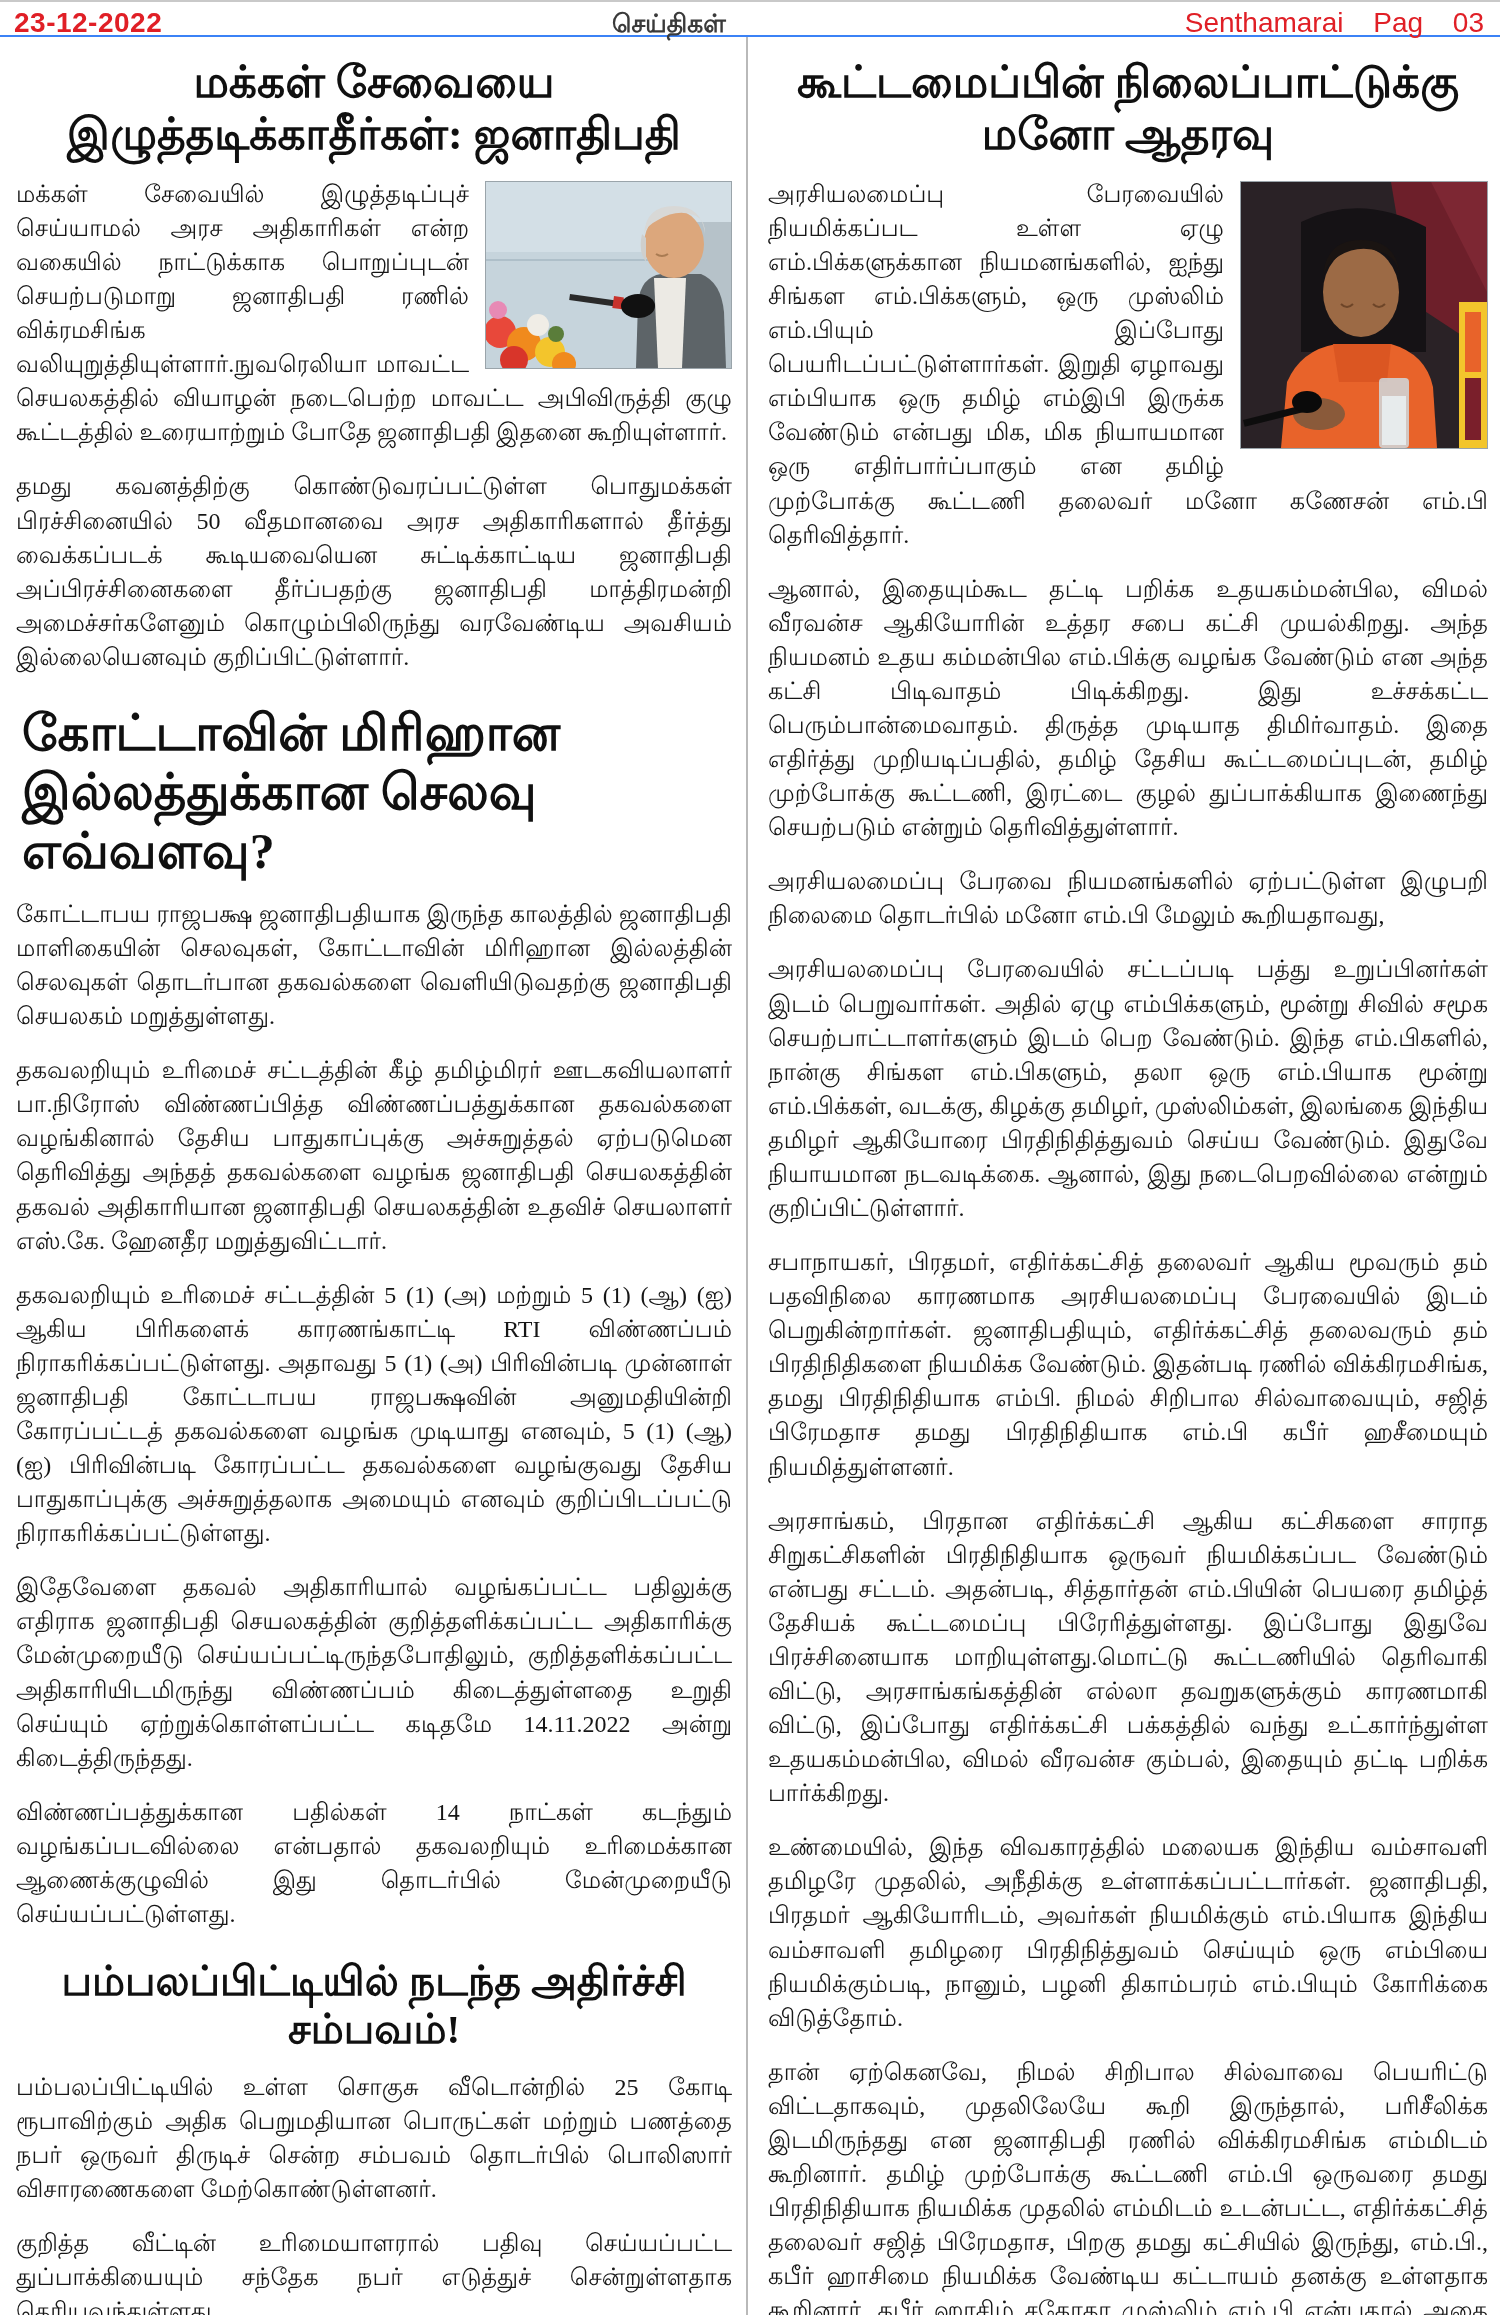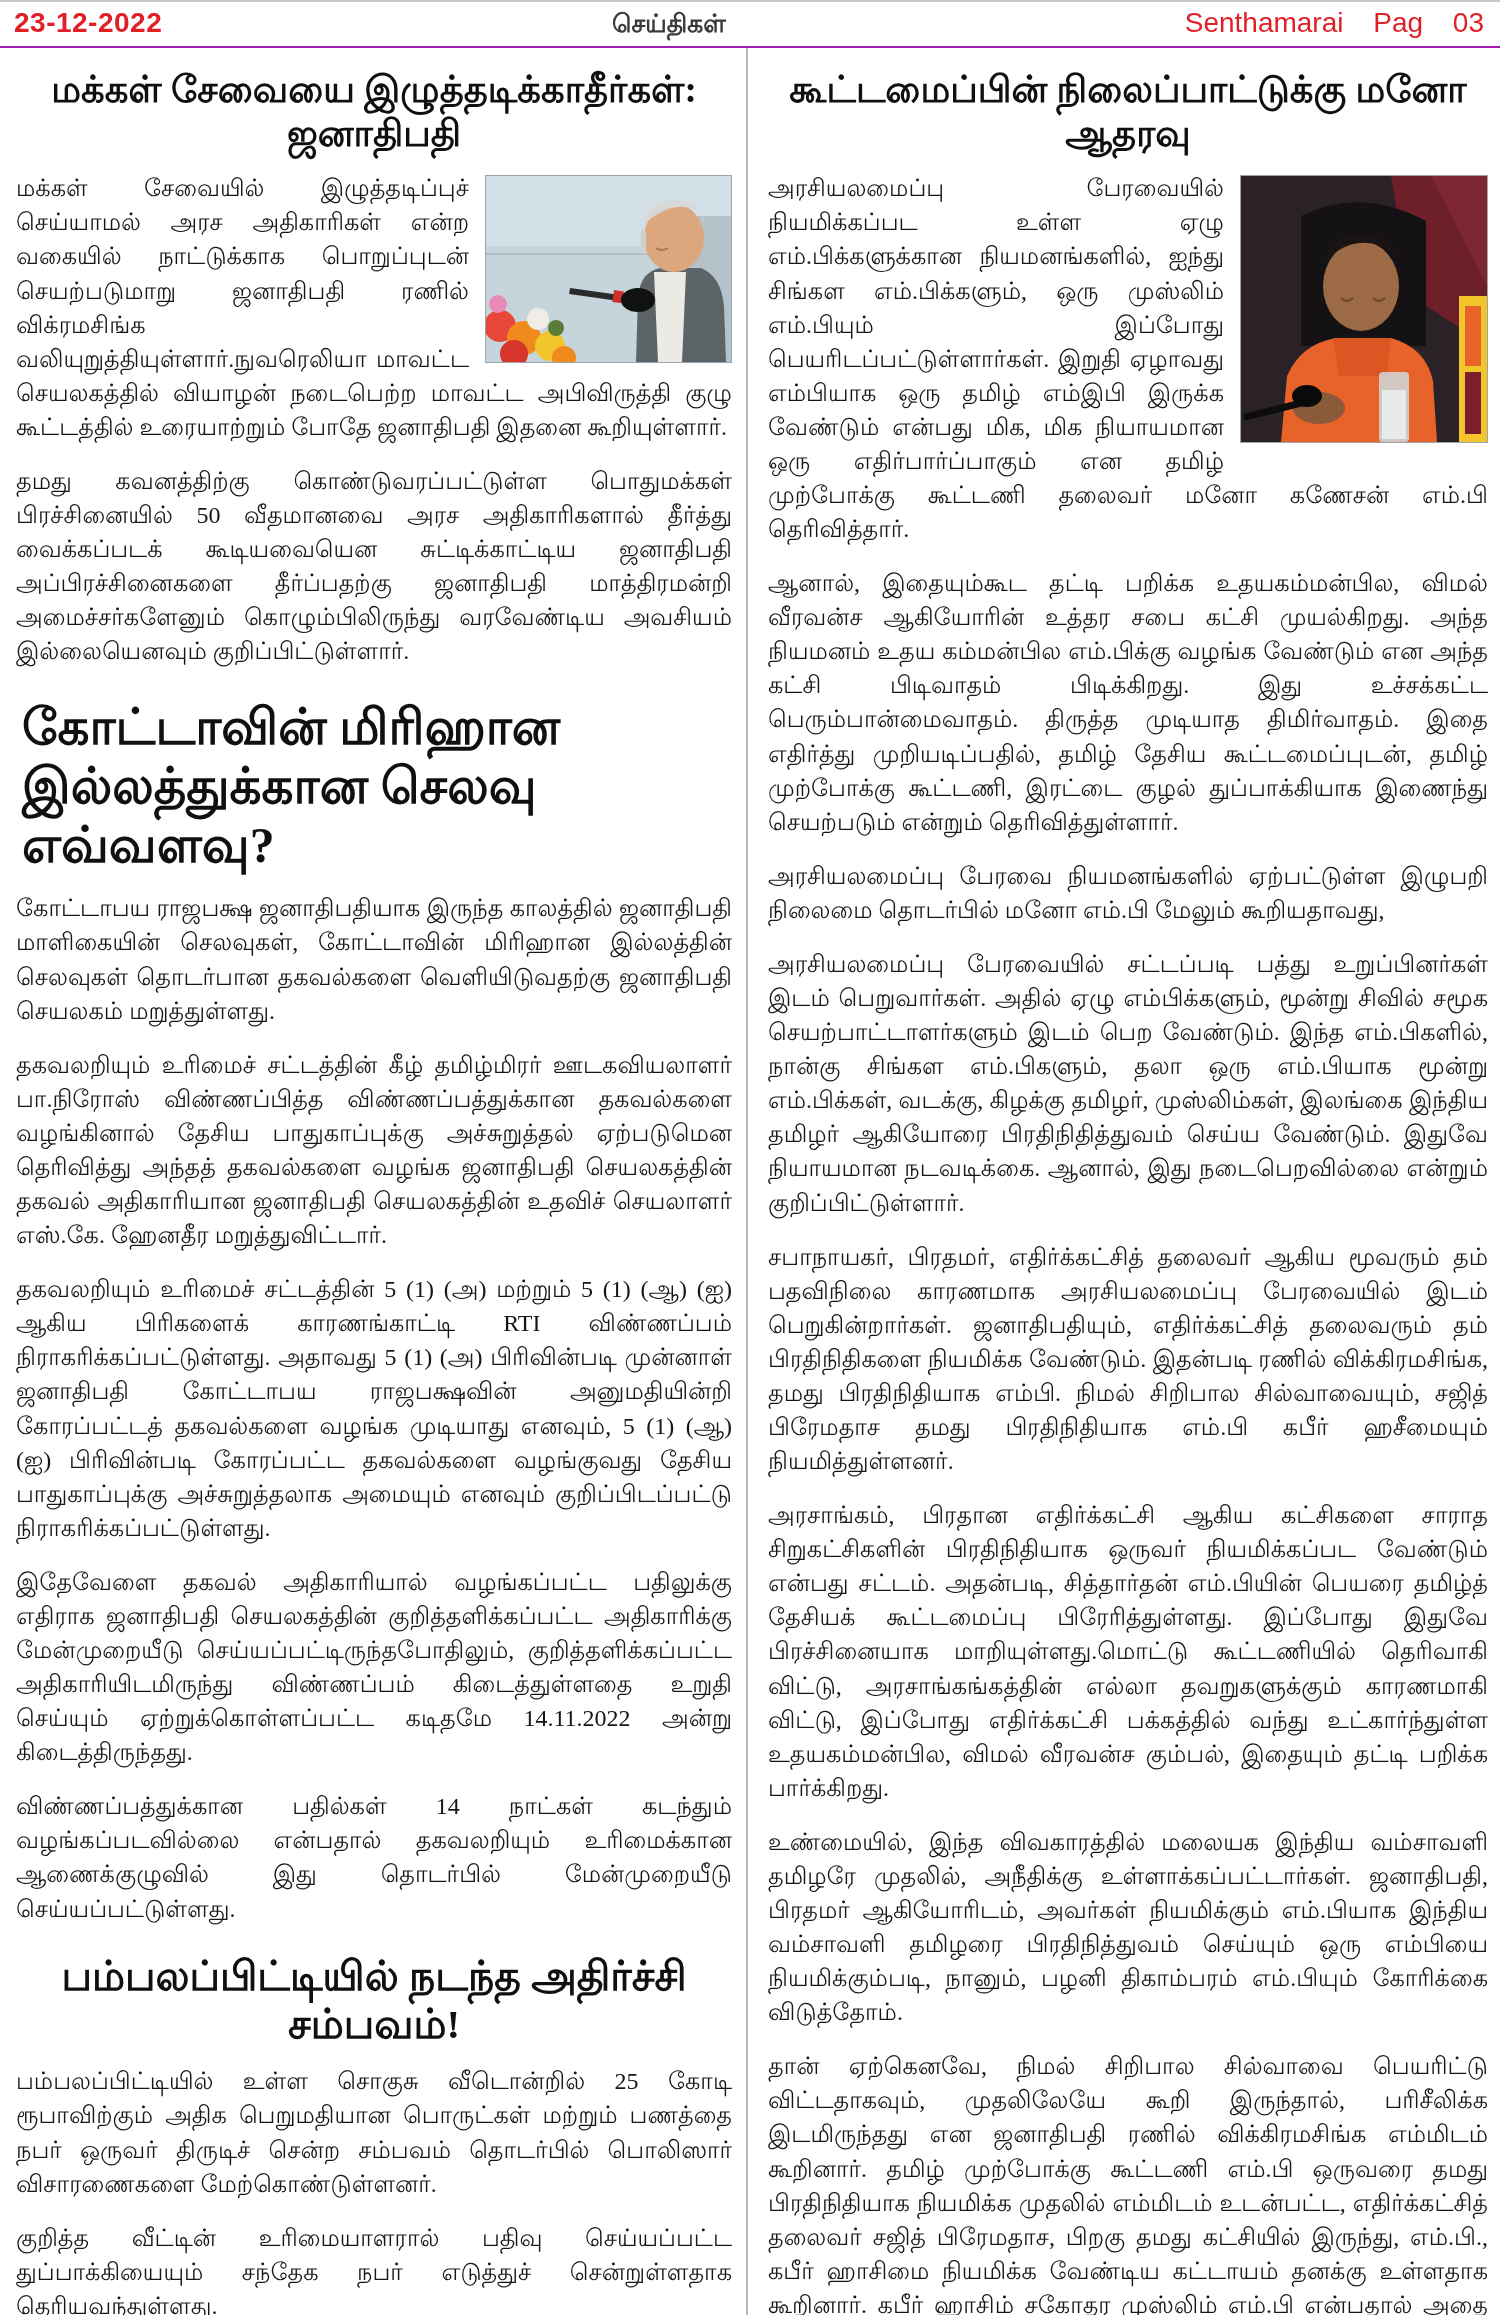--- a/index.html
+++ b/index.html
@@ -1,35 +1,35 @@
 <!DOCTYPE html>
 <html lang="ta"><head>
 <meta charset="utf-8">
 <style>
   html,body{margin:0;padding:0;background:#ffffff;}
   body{width:1500px;font-family:"Liberation Serif","DejaVu Sans",serif;color:#161616;}
   .page{width:1500px;min-height:2315px;background:#fff;border-top:2px solid #c9c9c9;box-sizing:border-box;}
 
   
-  .masthead{position:relative;height:46px;border-bottom:2px solid #a21caf;box-sizing:border-box;}
+  .masthead{position:relative;height:35px;border-bottom:2px solid #3b82f6;box-sizing:border-box;}
   .masthead .date{position:absolute;left:14px;top:5px;font-family:"Liberation Sans","DejaVu Sans",sans-serif;
       font-weight:bold;font-size:28px;color:#e01f26;letter-spacing:0.5px;}
   .masthead .section{position:absolute;left:612px;top:8px;font-size:25px;color:#3a3a3a;font-weight:bold;}
   .masthead .brand{position:absolute;right:16px;top:5px;font-family:"Liberation Sans","DejaVu Sans",sans-serif;
       font-weight:normal;font-size:28px;color:#e01f26;word-spacing:22px;}
 
   
   .columns{display:flex;align-items:stretch;}
   .col{box-sizing:border-box;padding:6px 14px 18px 16px;}
   .col.left{width:748px;border-right:2px solid #b9b9b9;}
   .col.right{width:752px;padding-left:20px;padding-right:12px;}
 
   article{margin:0 0 10px 0;}
   .headline{font-weight:bold;color:#101010;line-height:1.18;margin:14px 0 16px 0;letter-spacing:0;}
-  .hl-xl{font-size:37px;text-align:center;}
+  .hl-xl{font-size:44px;text-align:center;}
   .hl-xxl{font-size:50px;text-align:left;padding-left:6px;margin-top:30px;}
   .hl-lg{font-size:41px;text-align:center;margin-top:26px;}
 
   p.body{font-size:24px;line-height:1.42;text-align:justify;margin:0 0 20px 0;}
   .right p.body{font-size:24px;}
 
   
   figure{margin:0;}
   .photo{float:right;border:1px solid #9aa4aa;background:#dfe6ea;}
   .photo-ranil{width:245px;height:186px;margin:4px 0 8px 16px;}

